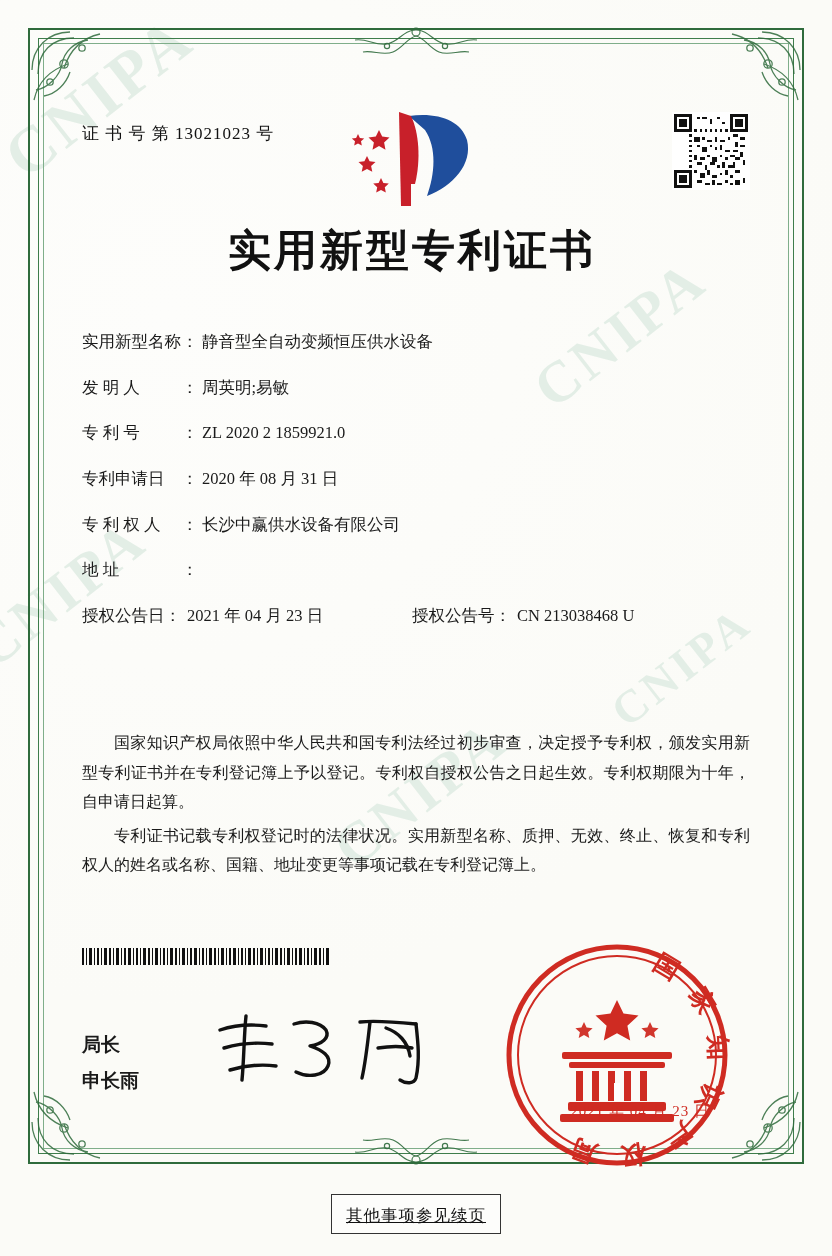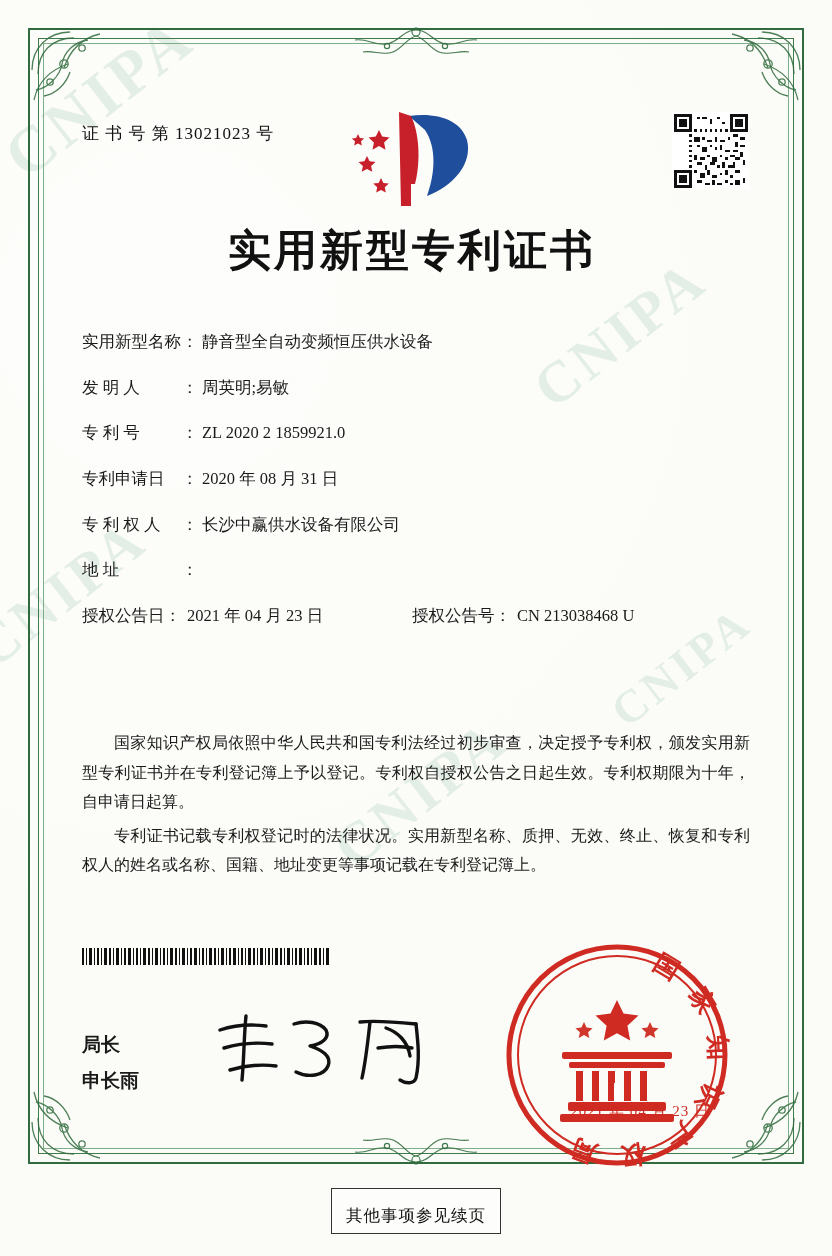--- a/index.html
+++ b/index.html
@@ -150,24 +150,25 @@
 
   .pagenum{
     position:absolute;left:0;right:0;bottom:-6px;
     text-align:center;font-size:16px;color:#111;
   }
 
   
   .footer-note{
     position:absolute;left:50%;bottom:22px;transform:translateX(-50%);
     border:1px solid #333;
-    padding:16px 14px 6px;
+    padding:10px 14px 6px;
     font-size:16.5px;letter-spacing:1px;
     color:#111;
     background:rgba(255,255,255,.5);
+    text-decoration:underline;
   }
 </style>
 </head>
 <body>
 
 <div class="page">
 
   <div class="wm wm1">CNIPA</div>
   <div class="wm wm2">CNIPA</div>
   <div class="wm wm3">CNIPA</div>

